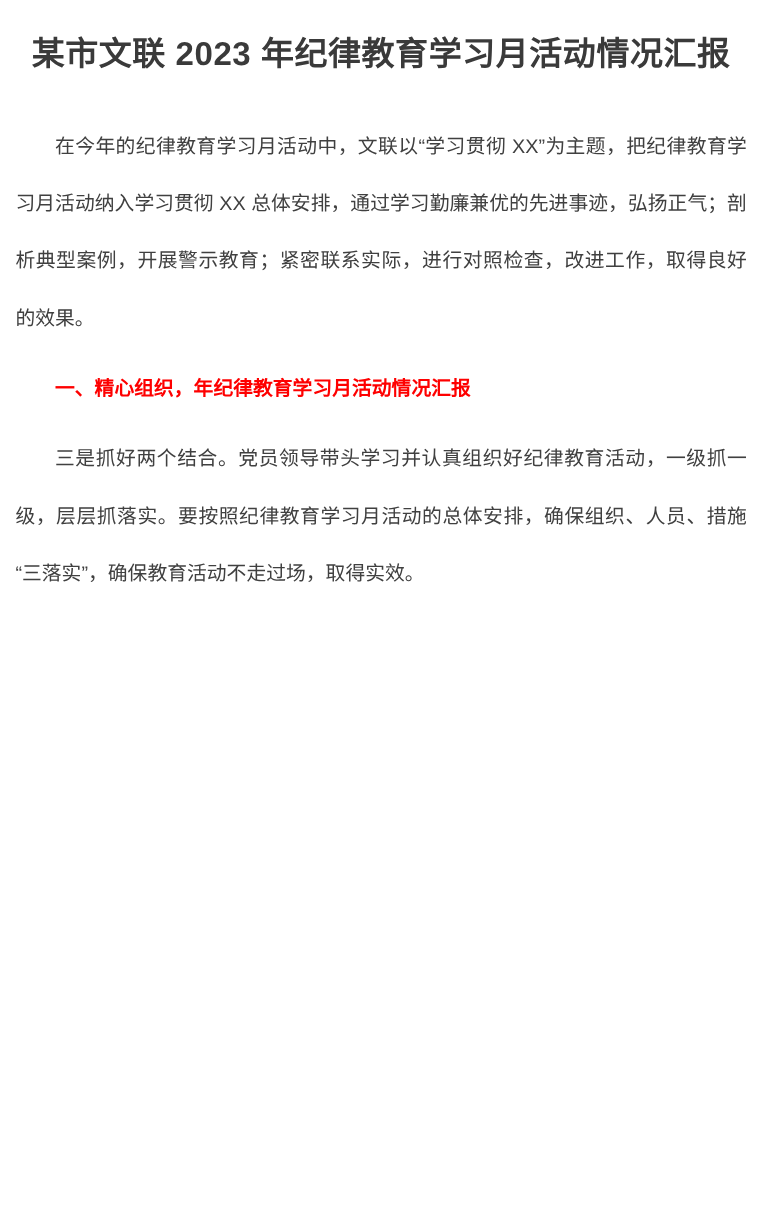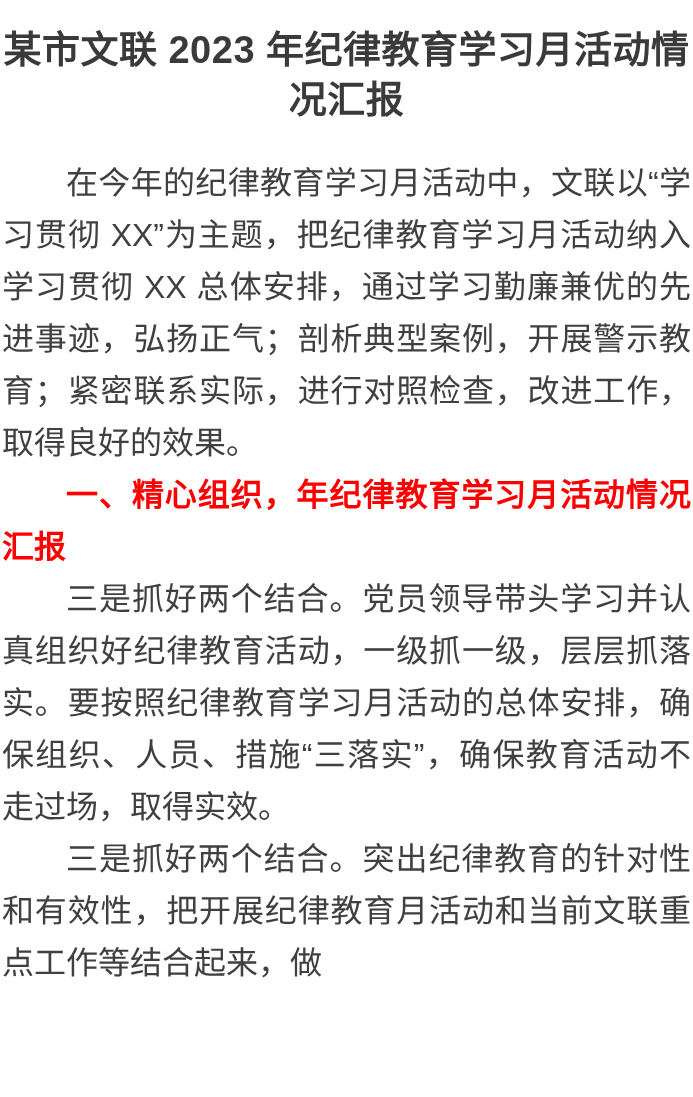--- a/index.html
+++ b/index.html
@@ -15,30 +15,30 @@
   }
   .page {
     box-sizing: border-box;
     width: 693px;
     height: 1097px;
     padding: 0 2px;
     background: var(--page-bg, #ffffff);
   }
   .doc-title {
     margin: 25px 0 32px 0;
-    font-size: 38px;
+    font-size: 30px;
     line-height: 50px;
     font-weight: 700;
     text-align: center;
     color: var(--title-color, #3a3a3a);
     letter-spacing: 0.5px;
   }
   .para {
-    margin: 0;
-    font-size: 32px;
+    margin: 12px;
+    font-size: 18px;
     line-height: 52px;
     color: var(--body-color, #404040);
     text-align: justify;
     text-align-last: left;
     text-indent: 2em;
     font-weight: 400;
   }
   .para.heading {
     color: var(--heading-color, #fe0000);
     font-weight: 700;
@@ -50,14 +50,13 @@
 <div class="page">
   <h1 class="doc-title">某市文联 2023 年纪律教育学习月活动情况汇报</h1>
 
   <p class="para">在今年的纪律教育学习月活动中，文联以“学习贯彻 XX”为主题，把纪律教育学习月活动纳入学习贯彻 XX 总体安排，通过学习勤廉兼优的先进事迹，弘扬正气；剖析典型案例，开展警示教育；紧密联系实际，进行对照检查，改进工作，取得良好的效果。</p>
 
   <p class="para heading">一、精心组织，年纪律教育学习月活动情况汇报</p>
 
   <p class="para">三是抓好两个结合。党员领导带头学习并认真组织好纪律教育活动，一级抓一级，层层抓落实。要按照纪律教育学习月活动的总体安排，确保组织、人员、措施“三落实”，确保教育活动不走过场，取得实效。</p>
 
 
-  <p class="para">三是抓好两个结合。突出纪律教育的针对性和有效性，把开展纪律教育月活动和当前文联重点工作等结合起来，做</p>
 </div>
 
 </body></html>

